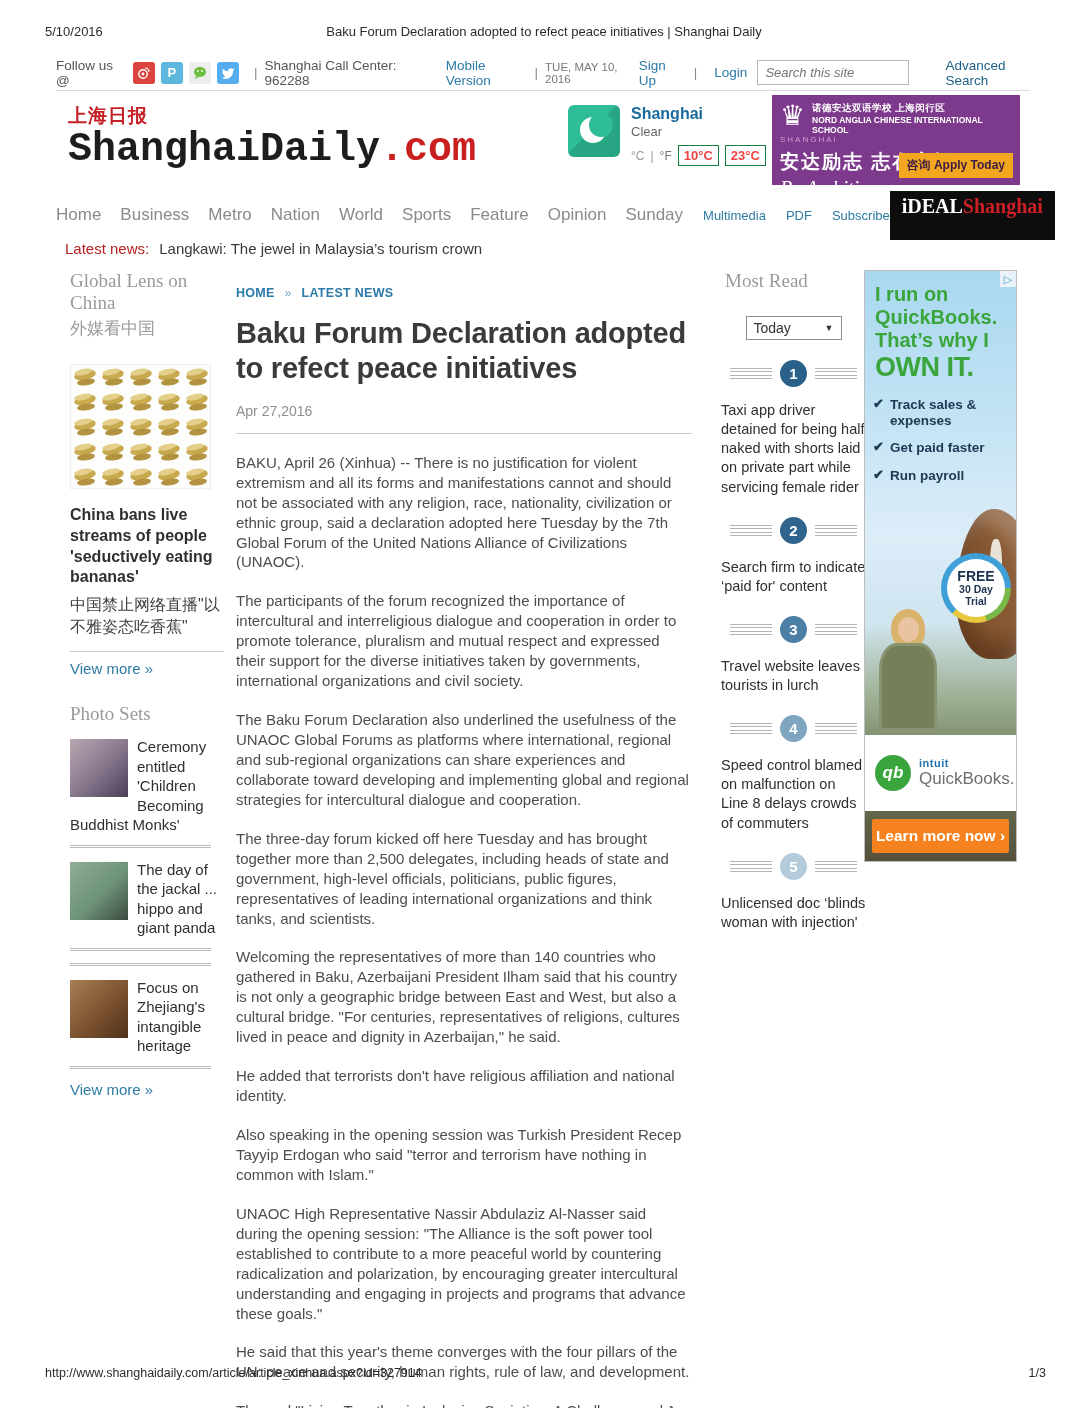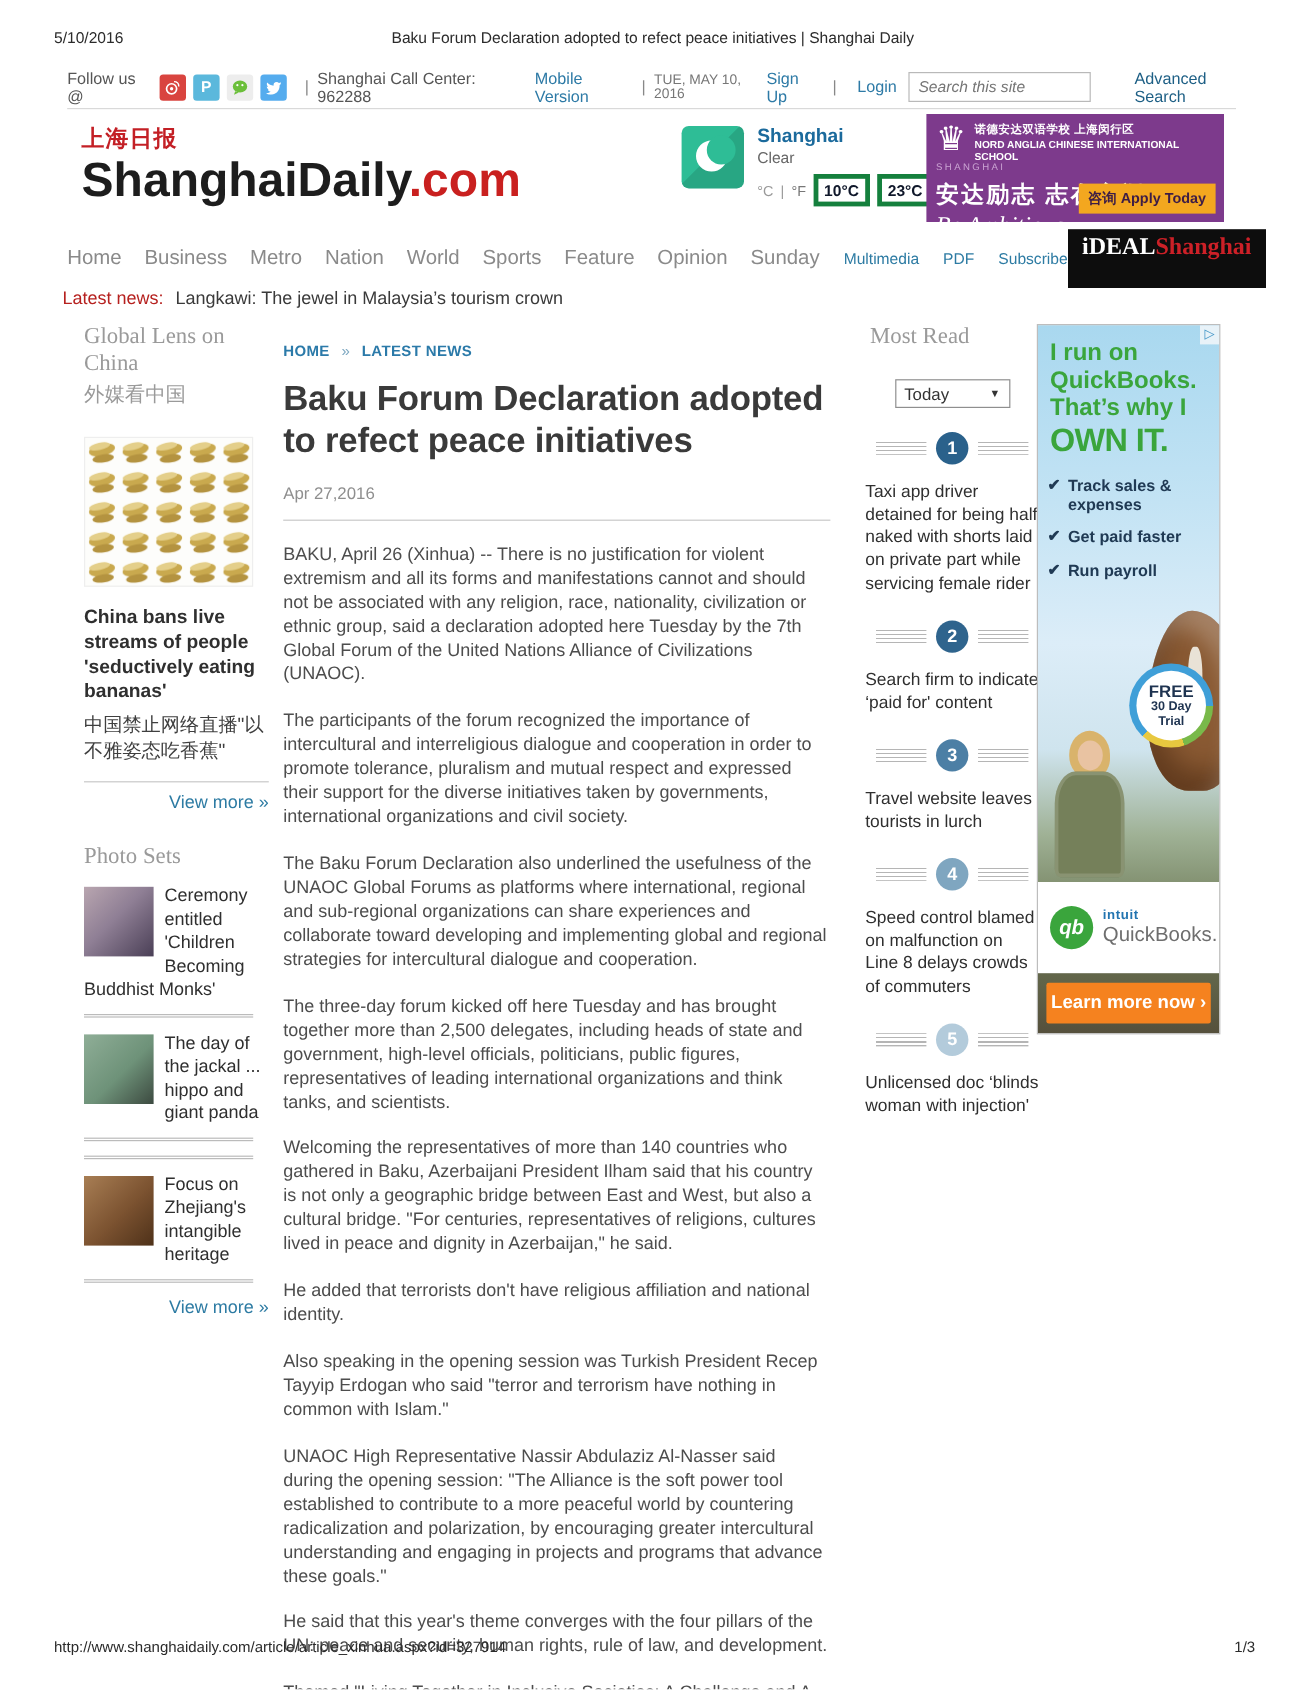--- a/index.html
+++ b/index.html
@@ -22,32 +22,32 @@
   .sicon svg { display:block; }
   .link-blue { color:#2d7aa6; text-decoration:none; cursor:pointer; }
   .topbar-right { margin-left:auto; display:flex; align-items:center; gap:10px; }
   .search-box { width:152px; height:25px; border:1px solid #b9b9b9; padding:2px 7px; font-style:italic; font-size:13px; color:#555; font-family:"Liberation Sans", sans-serif; }
   .adv { color:#1d5f85; }
 
   
   .masthead { position:absolute; top:95px; left:56px; right:58px; height:95px; }
   .logo { position:absolute; left:12px; top:8px; }
   .logo-cn { color:#c31f25; font-weight:bold; font-size:19px; letter-spacing:1px; }
-  .logo-en { font-family:Liberation Sans, sans-serif; font-weight:bold; font-size:40px; color:#1d1d1d; line-height:1.05; }
+  .logo-en { font-family:Liberation Mono, monospace; font-weight:bold; font-size:40px; color:#1d1d1d; line-height:1.05; }
   .logo-en .dotcom { color:#c9201f; }
   .weather { position:absolute; left:512px; top:10px; display:flex; gap:11px; }
   .w-icon { width:52px; height:52px; border-radius:6px; background:#2ebd96; position:relative; overflow:hidden; }
   .w-shadow { position:absolute; width:70px; height:70px; background:rgba(0,0,0,.12); transform:rotate(45deg); left:14px; top:14px; }
   .w-moon { position:absolute; left:12px; top:12px; width:26px; height:26px; border-radius:50%; background:#fff; }
   .w-moon::after { content:""; position:absolute; left:9px; top:-4px; width:24px; height:24px; border-radius:50%; background:#2ebd96; }
   .w-city { color:#1b6a9c; font-weight:bold; font-size:16px; }
   .w-cond { color:#666; font-size:13px; margin:1px 0 6px; }
   .w-units { display:flex; align-items:center; gap:6px; font-size:12px; color:#999; }
   .w-unit-f { color:#777; }
-  .w-temp { border:4px solid #15803d; padding:2px 5px; font-weight:bold; color:#0f172a; font-size:13px; background:#fff; }
+  .w-temp { border:1px solid #15803d; padding:2px 5px; font-weight:bold; color:#ef4444; font-size:13px; background:#fff; }
 
   
   .nordad { position:absolute; right:10px; top:0; width:248px; height:90px; background:#7d3a8c; color:#fff; padding:7px 8px; overflow:hidden; }
   .nordad .crown { font-size:28px; line-height:1; float:left; margin-right:7px; color:#fff; }
   .nordad .l1 { font-size:9.5px; font-weight:bold; letter-spacing:.5px; }
   .nordad .l2 { font-size:8.5px; font-weight:bold; }
   .nordad .l3 { font-size:8px; color:#caa3d2; letter-spacing:2px; }
   .nordad .slogan { clear:both; font-size:19px; font-weight:bold; margin-top:5px; letter-spacing:2px; }
   .nordad .script { font-family:"Liberation Serif", serif; font-style:italic; font-size:20px; margin-top:2px; }
   .nordad .cta { position:absolute; right:7px; bottom:7px; background:#f3a71f; color:#3d1d46; font-weight:bold; font-size:12px; padding:4px 8px; cursor:pointer; }
@@ -55,39 +55,39 @@
   
   .nav { position:absolute; top:198px; left:56px; right:58px; height:34px; display:flex; align-items:center; }
   .nav-primary { display:flex; gap:19px; font-size:17px; color:#8a8a8a; }
   .nav-primary span { cursor:pointer; }
   .nav-secondary { display:flex; gap:20px; font-size:13px; color:#2d7ba3; margin-left:20px; }
   .nav-secondary span { cursor:pointer; }
   .ideal { margin-left:auto; background:#0d0d0d; padding:4px 12px 22px; font-family:"Liberation Serif", serif; font-weight:bold; font-size:20px; cursor:pointer; }
   .ideal .w { color:#fff; } .ideal .r { color:#cc2027; }
 
   
-  .latest { position:absolute; top:240px; left:52px; font-size:15px; display:flex; gap:10px; }
+  .latest { position:absolute; top:240px; left:65px; font-size:15px; display:flex; gap:10px; }
   .latest-label { color:#b6211f; }
   .latest-head { color:#3a3a3a; cursor:pointer; }
 
   
   .content { position:absolute; top:270px; left:56px; display:grid; grid-template-columns:168px 462px 145px 153px; column-gap:6px; }
   .content > .col-center { margin-left:6px; }
   .col-right { margin-left:23px; width:145px; }
   .col-ad { margin-left:15px; }
 
   
   .col-left { padding-left:14px; }
   .serif-h { font-family:"Liberation Serif", serif; font-size:19px; color:#9a9a9a; }
   .serif-h.cn { font-size:17px; margin-top:3px; }
   .banana-box { width:141px; height:125px; margin-top:24px; border:1px solid #eee; background:#fdfdfb; }
   .gl-title { font-weight:bold; font-size:16px; color:#2f2f2f; line-height:1.3; margin-top:16px; }
   .gl-cn { font-size:16px; color:#3f3f3f; line-height:1.35; margin-top:6px; }
   .rule { border-top:1px solid #c9c9c9; margin:14px 0 8px; }
-  .viewmore { text-align:right; color:#2d7ba3; font-size:15px; cursor:pointer; }
+  .viewmore { color:#2d7ba3; font-size:15px; cursor:pointer; }
   .ps-title { margin-top:26px; margin-bottom:12px; }
   .ps-item { font-size:15px; color:#2f2f2f; line-height:1.3; overflow:hidden; }
   .ps-item::after { content:""; display:block; clear:both; }
   .thumb { float:left; width:58px; height:58px; margin:2px 9px 4px 0; }
   .ps-div { border-top:3px double #bbb; margin:10px 0 12px; width:141px; }
   .t1 { background:linear-gradient(135deg,#b9a6b0 0%,#8f7f95 45%,#4a3f56 100%); }
   .t2 { background:linear-gradient(135deg,#8fae97 0%,#6e9279 55%,#3c4a40 100%); }
   .t3 { background:linear-gradient(135deg,#1d2430 0%,#3a4556 45%,#cfd6de 80%,#2a3140 100%); }
   .t4 { background:linear-gradient(135deg,#a87e54 0%,#7b5230 55%,#4e3119 100%); }
 

